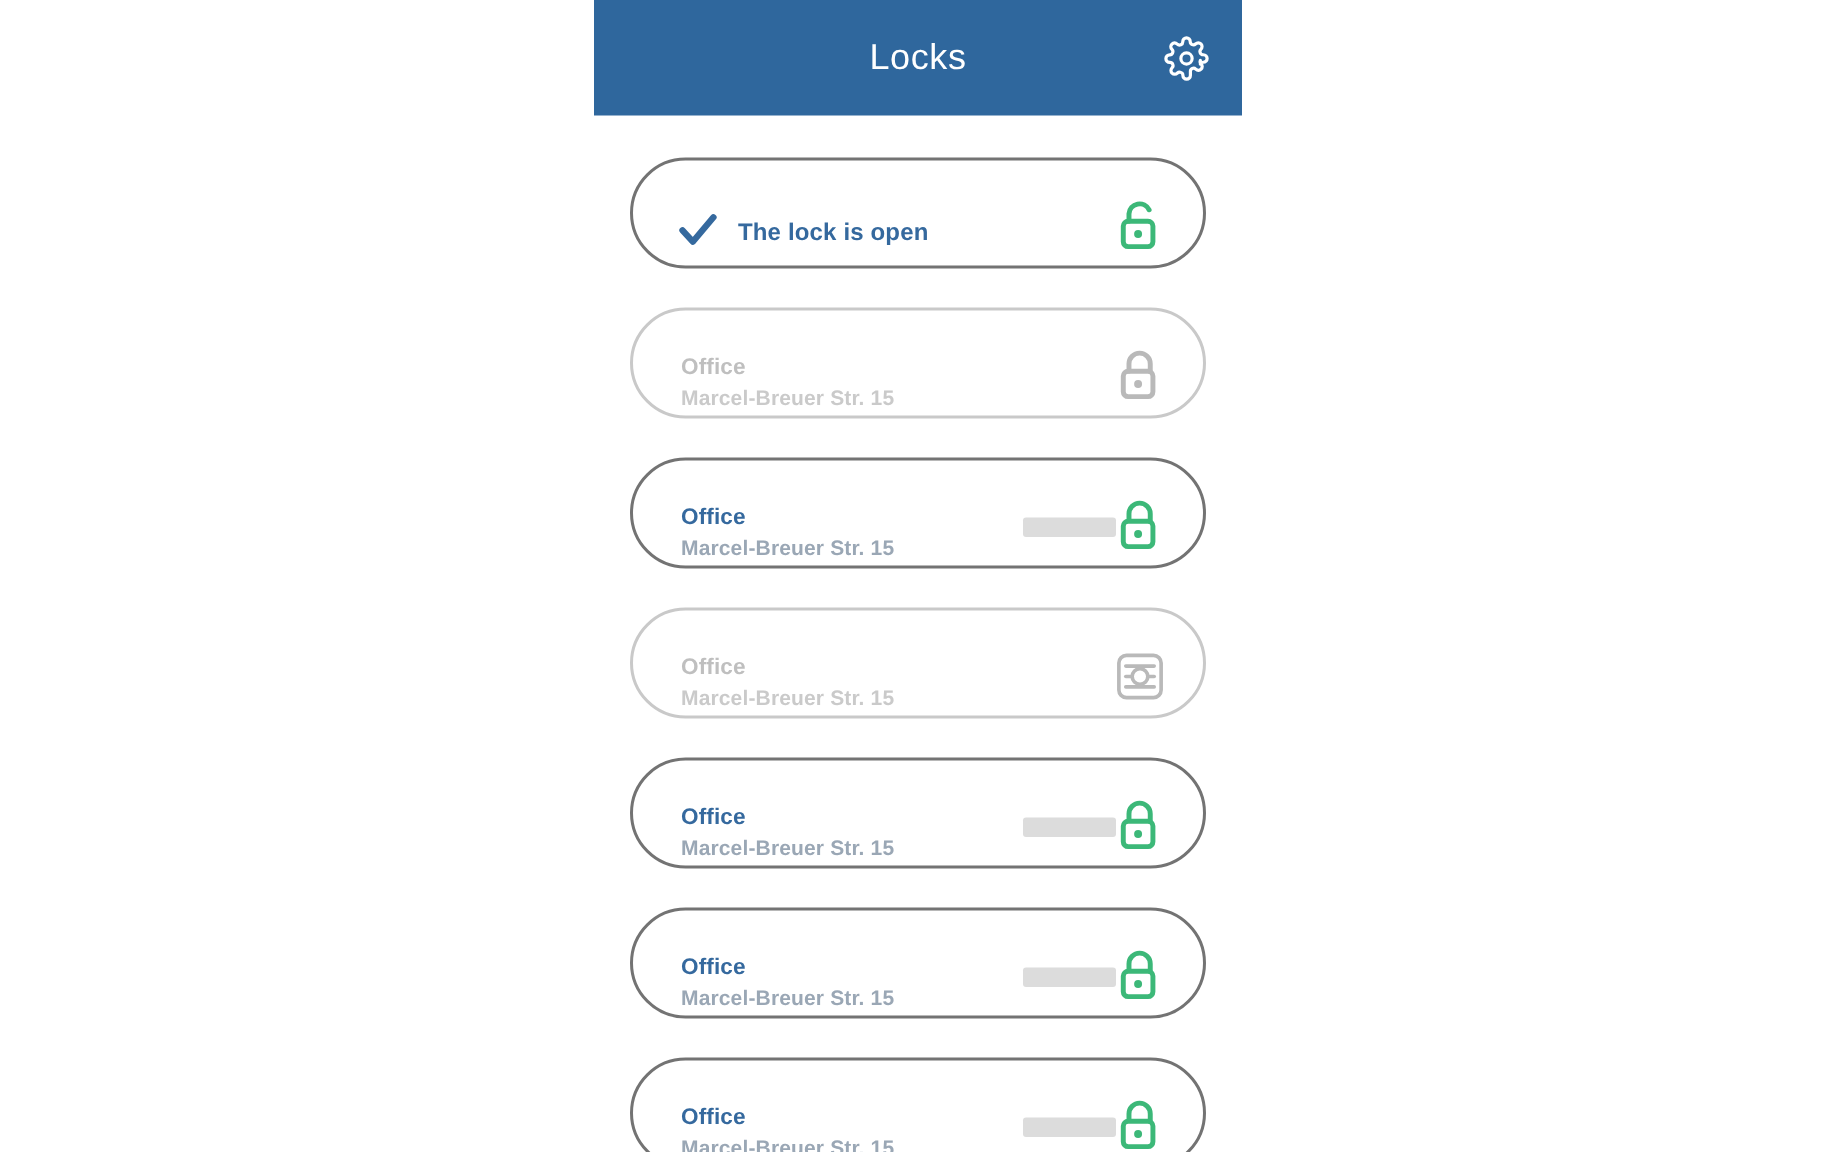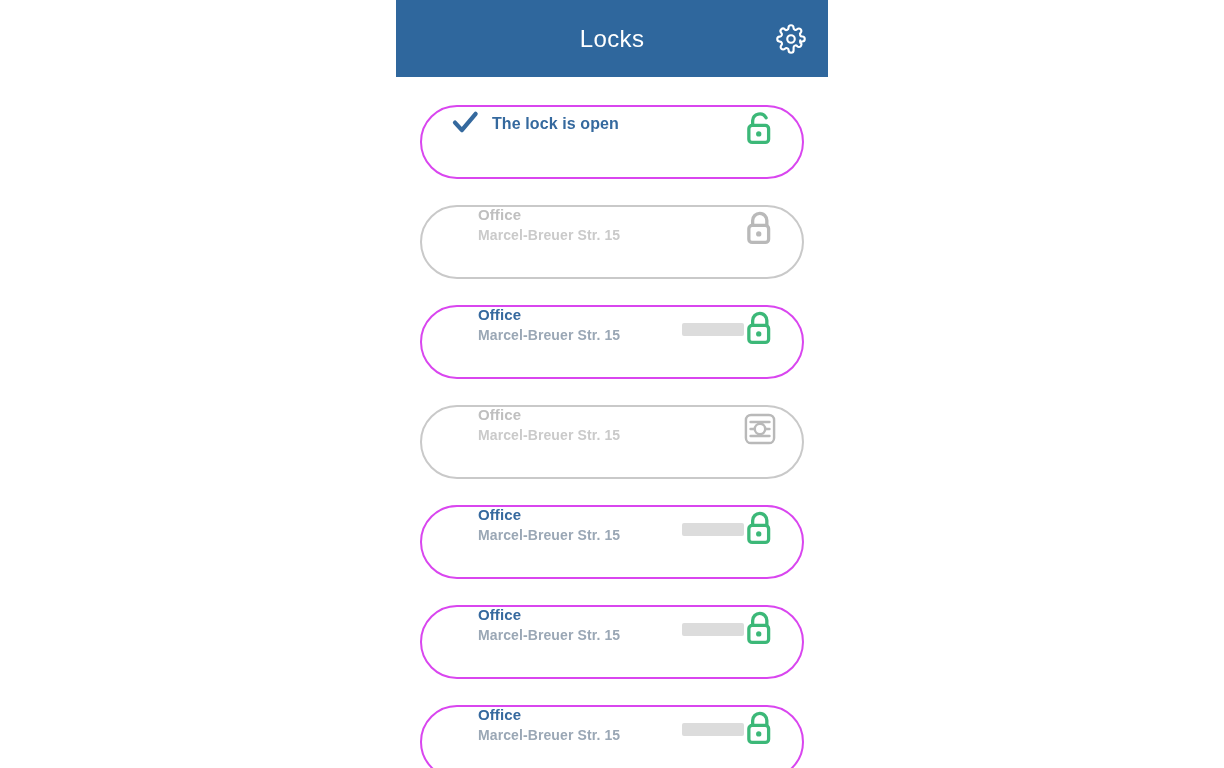--- a/index.html
+++ b/index.html
@@ -66,39 +66,38 @@
     gap: 1px;
   }
 
   .card {
     position: relative;
     box-sizing: border-box;
     height: 74px;
     margin-bottom: 25px;
     border-radius: 37px;
     background: #ffffff;
-    border: 2px solid #d946ef;
-    display: flex;
-    align-items: flex-start;
+    border: 2px solid #737373;
+    display: flex;
+    align-items: flex-end;
     padding: 0 22px 4px 32px;
     cursor: pointer;
   }
   .card.disabled {
     border-color: #c9c9c9;
     cursor: default;
   }
 
   .card-texts {
     display: flex;
     flex-direction: column;
     justify-content: center;
     gap: 4px;
     flex: 1 1 auto;
     min-width: 0;
-    margin-left: 24px;
   }
   .card-title {
     font-size: 15px;
     font-weight: 700;
     color: #35699e;
     line-height: 1.1;
     letter-spacing: .1px;
   }
   .card-sub {
     font-size: 14px;

